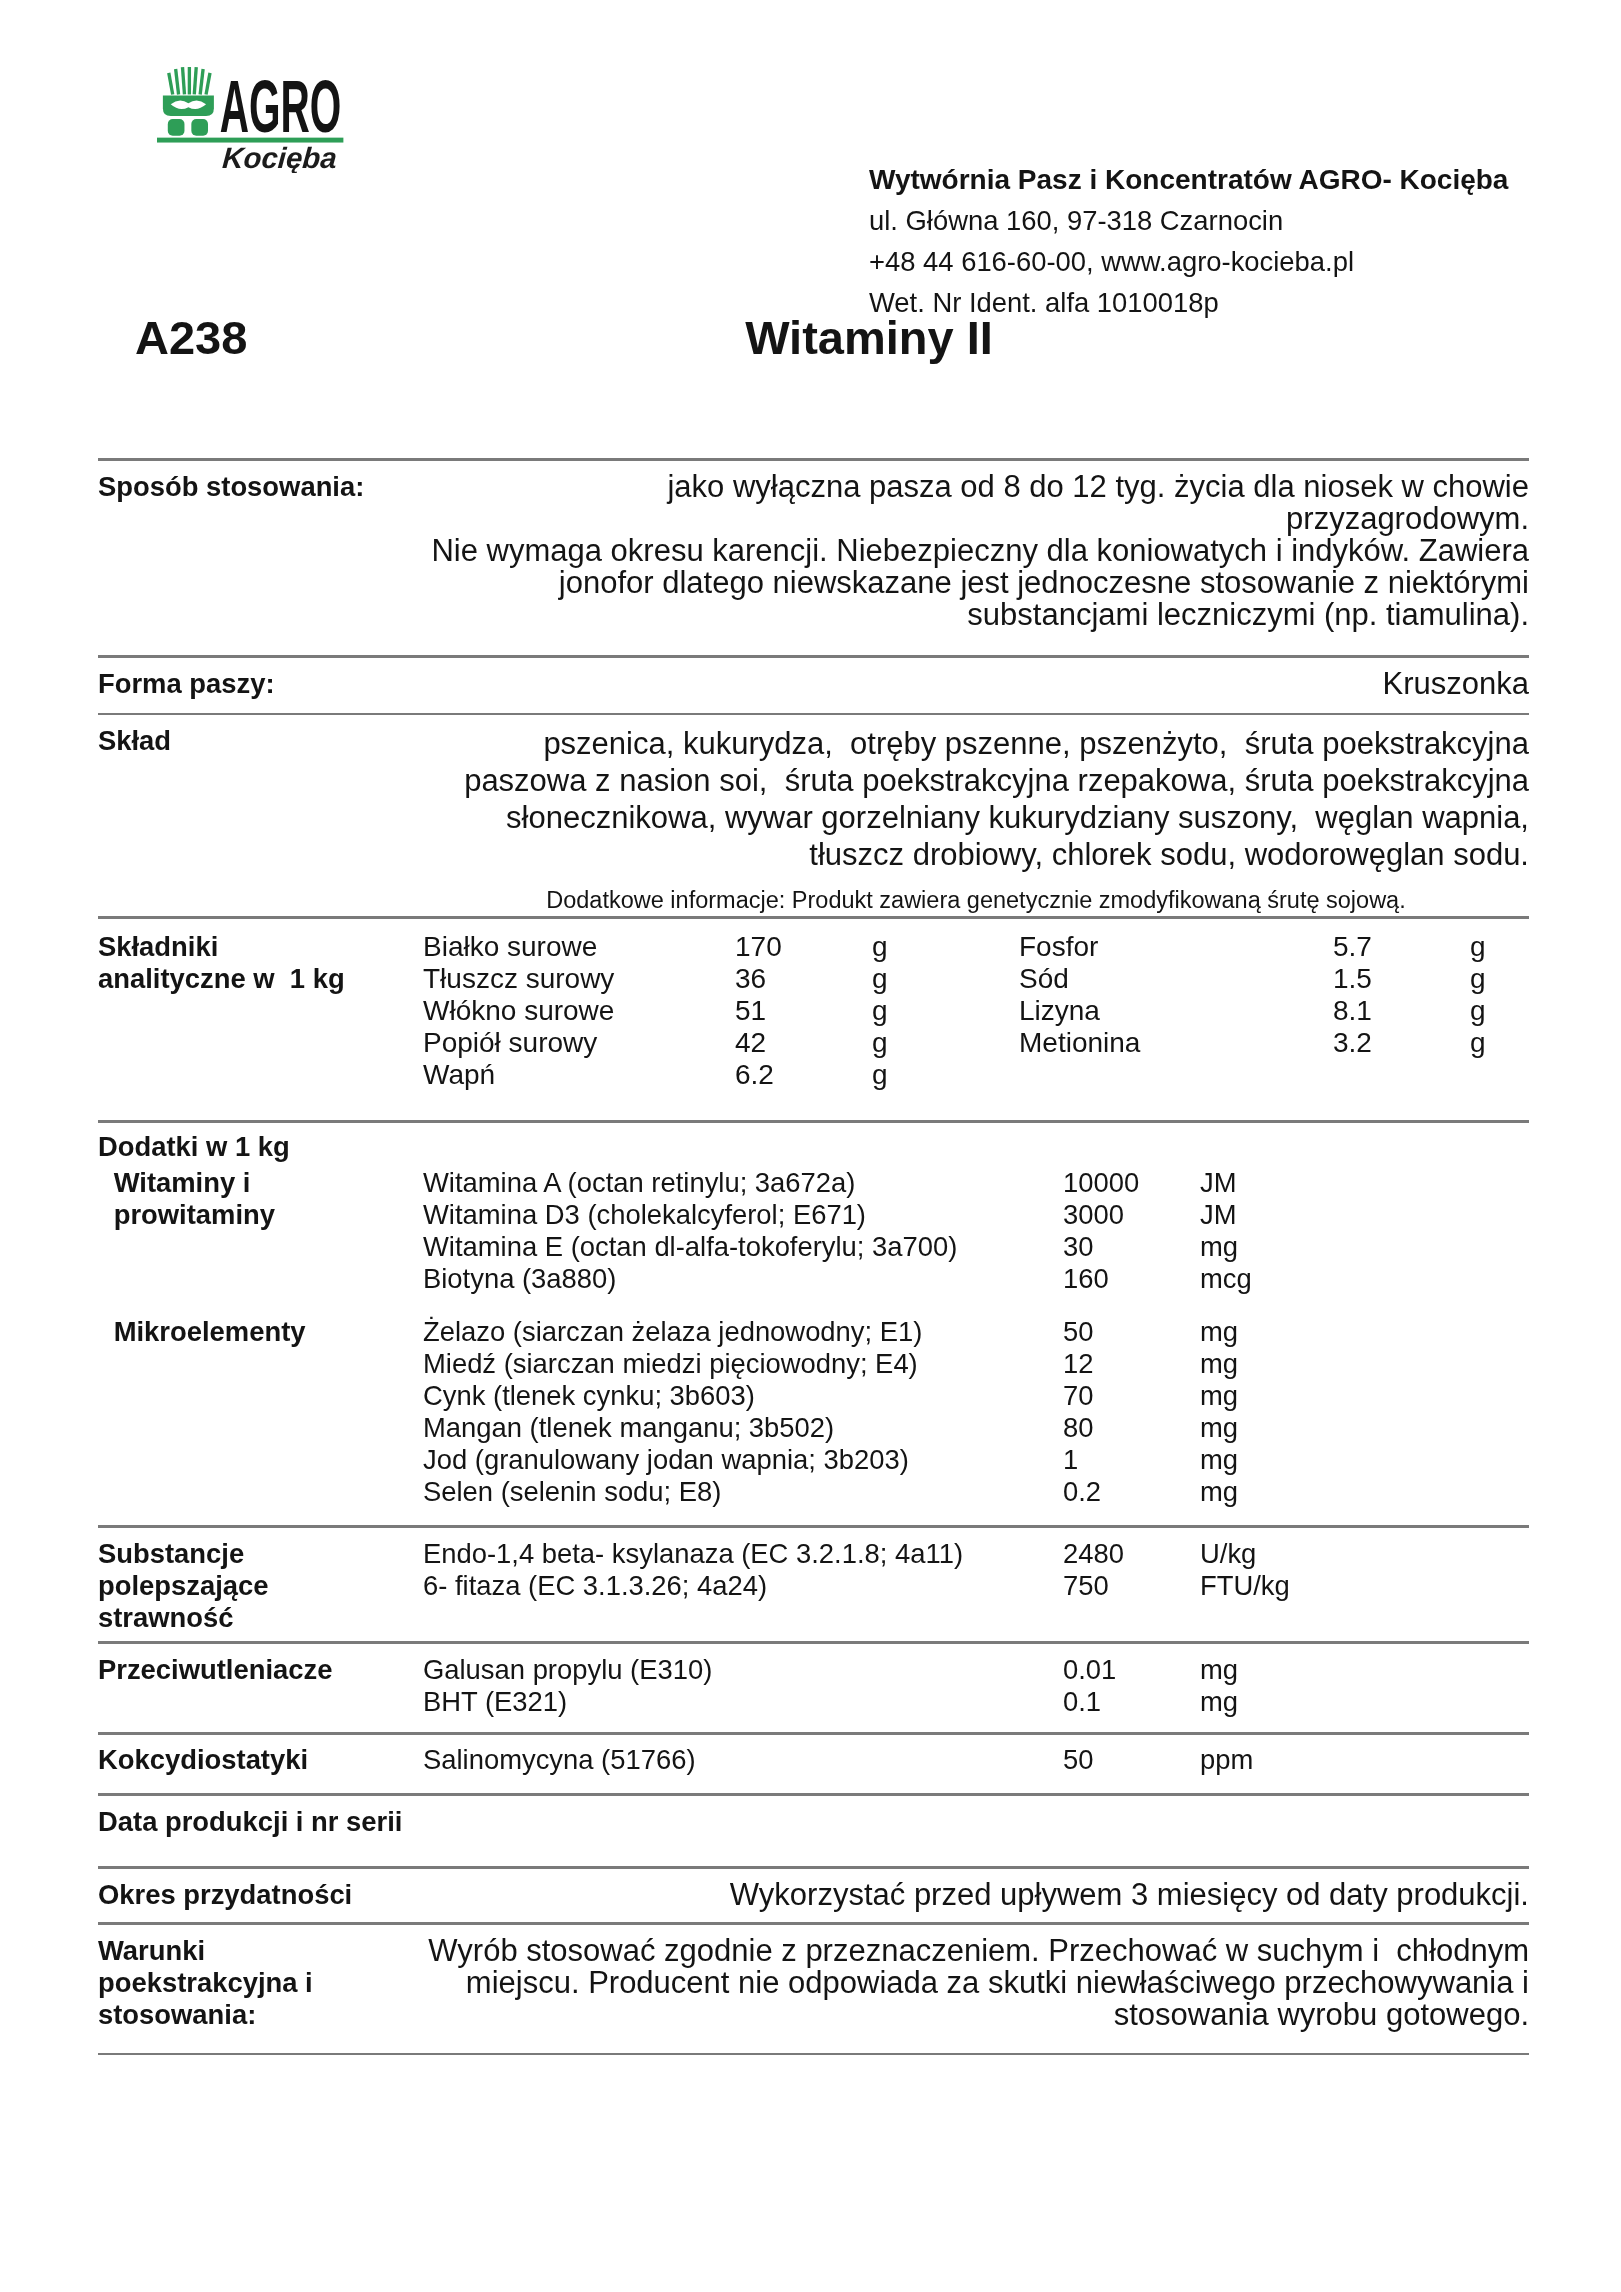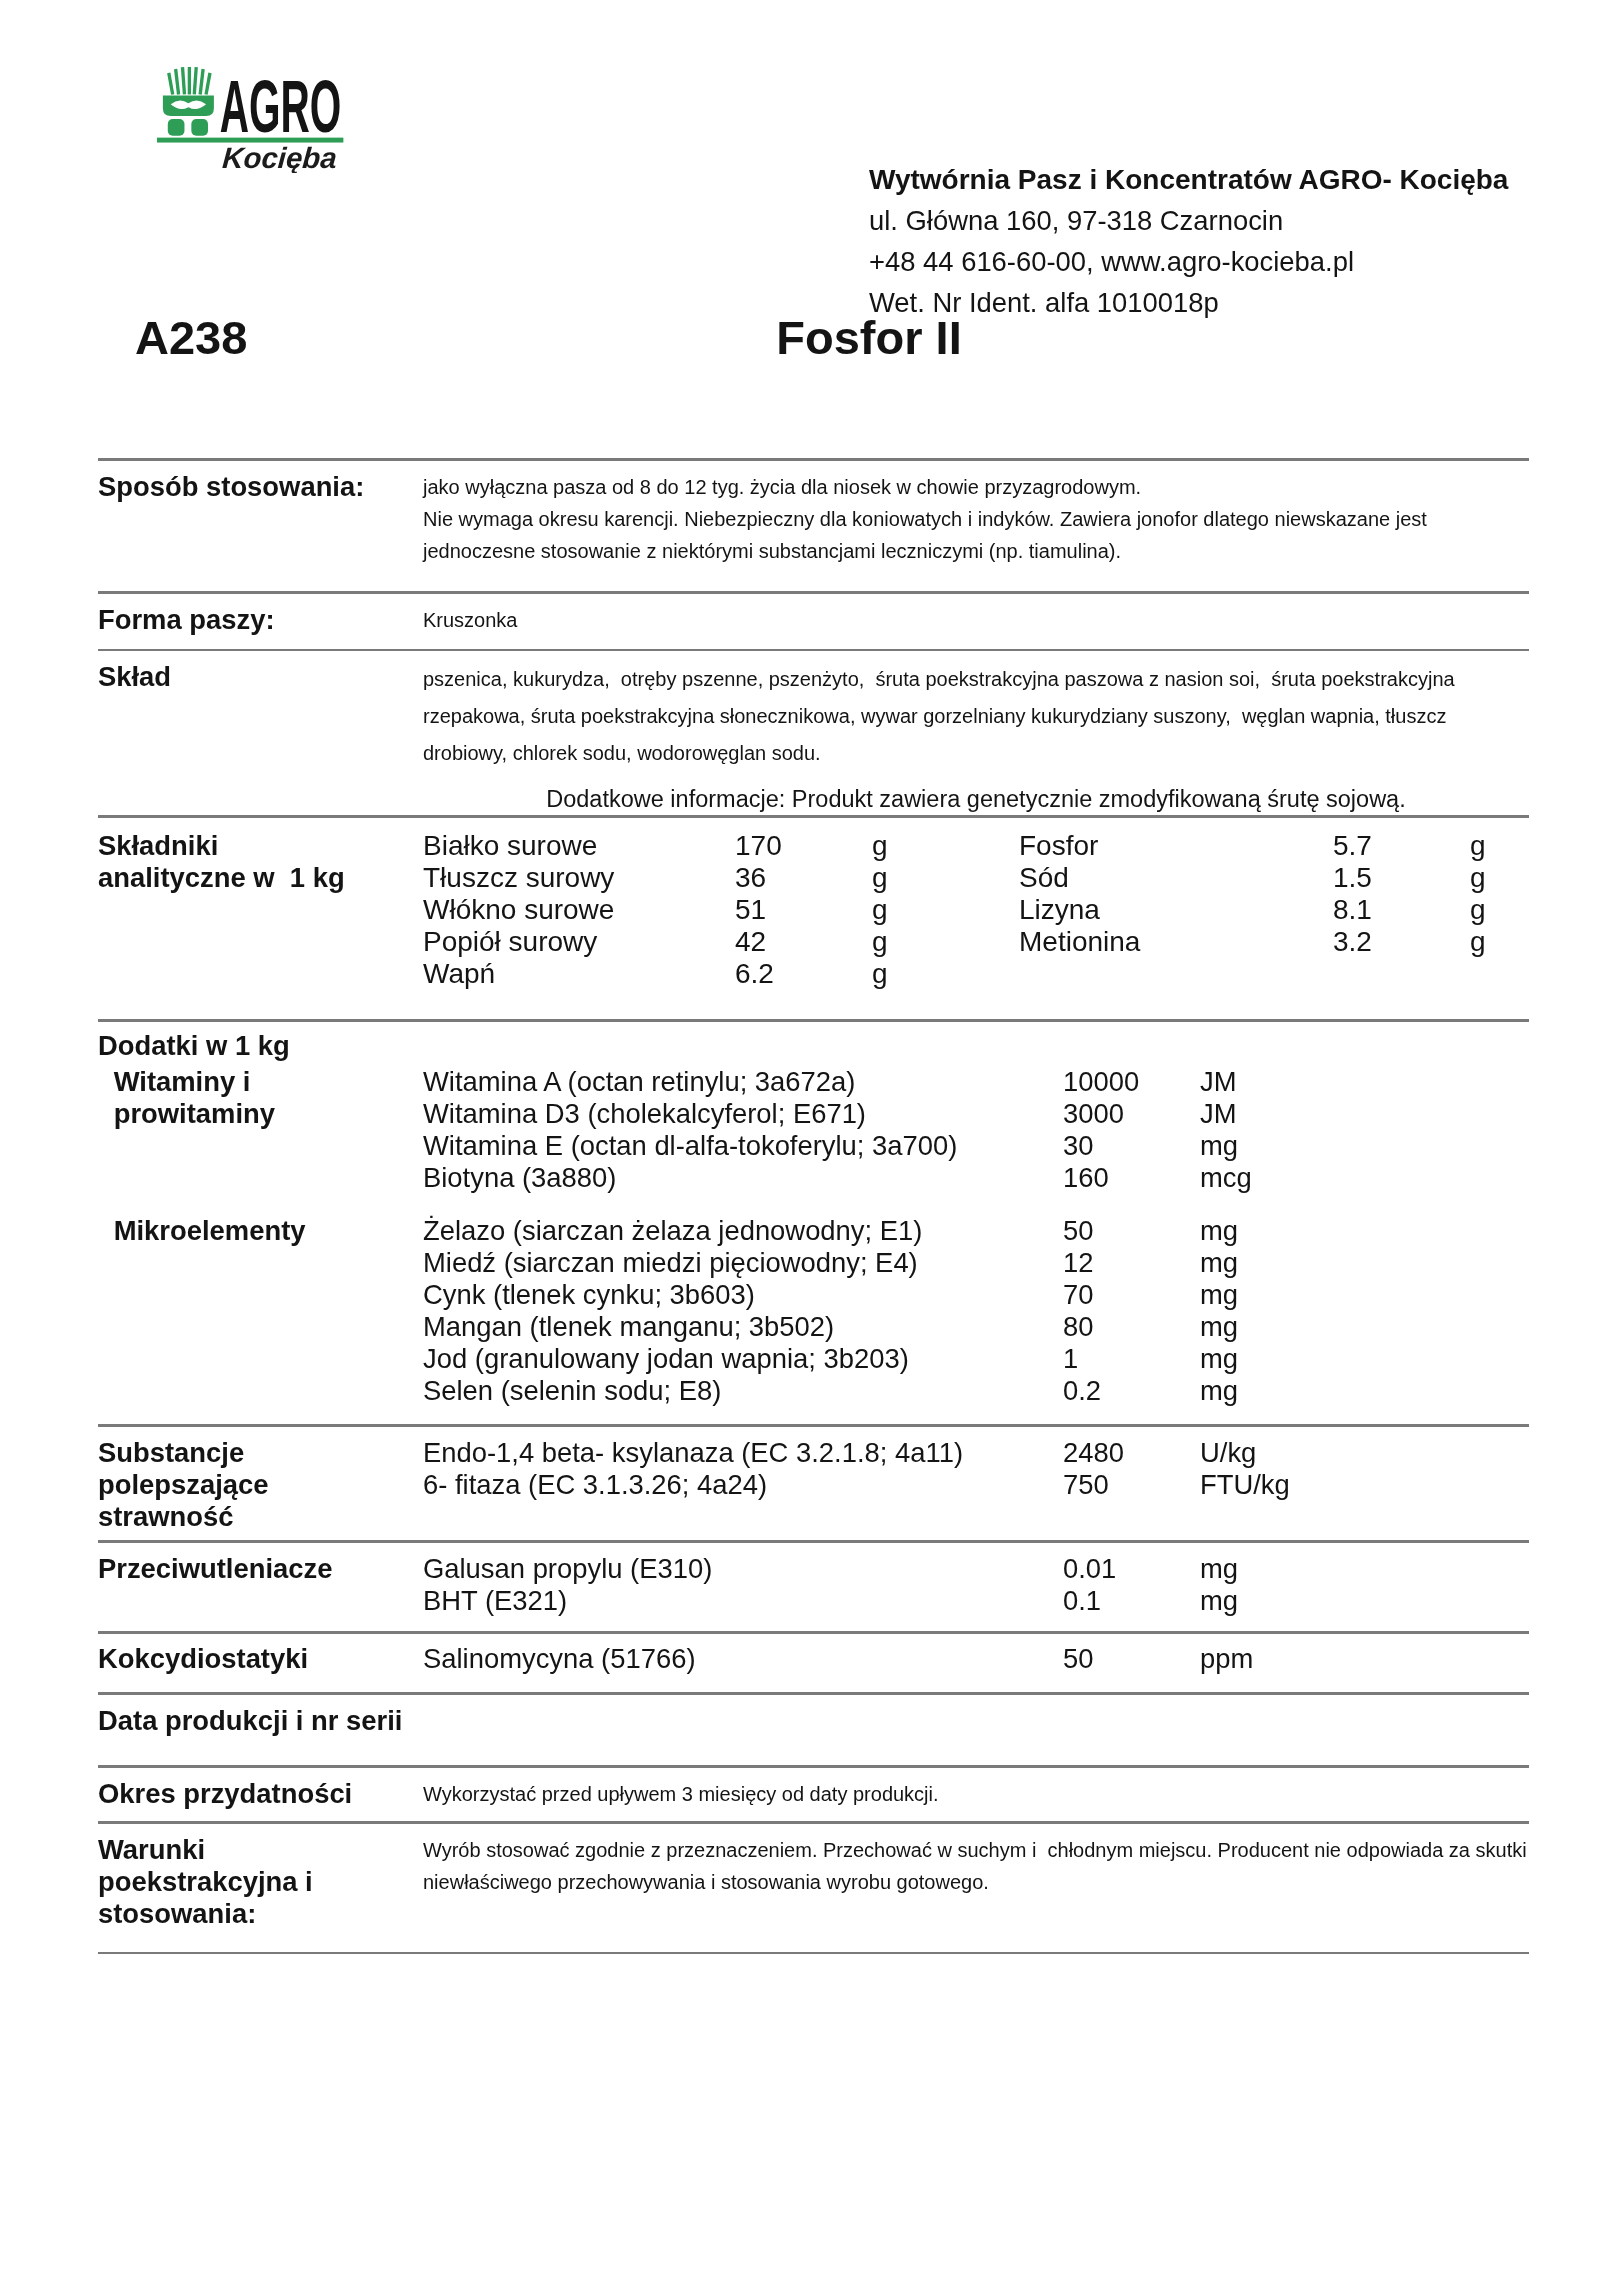--- a/index.html
+++ b/index.html
@@ -20,21 +20,21 @@
   .title-code { position:absolute; left:135px; top:310px; font-size:47px; font-weight:bold; }
   .title-name { position:absolute; left:869px; top:310px; transform:translateX(-50%); font-size:47px; font-weight:bold; white-space:nowrap; }
   .subtitle   { position:absolute; left:872px; top:396px; transform:translateX(-50%); font-size:27.4px; white-space:nowrap; }
 
   
   .content { position:absolute; left:98px; top:458px; width:1431px; }
   .rule { height:2.9px; background:#7a7a7a; }
 
   .sec { display:grid; grid-template-columns:325px 1fr; }
   .lbl { font-weight:bold; font-size:27.4px; line-height:32px; white-space:pre-wrap; }
-  .txt { font-size:20px; line-height:32px; white-space:pre-wrap; }
+  .txt { font-size:31px; line-height:32px; white-space:pre-wrap;text-align:right; }
 
   .sec-usage   { padding:9.8px 0 24.5px 0; }
   .sec-form    { padding:9.8px 0 12.7px 0; }
   .sec-comp    { padding:9.8px 0 2px 0; }
   .sec-comp .txt { line-height:37px; }
   .note { font-size:23.5px; line-height:27.4px; margin-top:13.7px; white-space:pre-wrap;text-align:center; }
 
   .sec-anal    { padding:11.8px 0 29px 0; }
   .agrid { display:grid; grid-template-columns:312px 137px 147px 314px 137px 1fr; font-size:28px; line-height:32px; }
 
@@ -80,21 +80,21 @@
   </div>
 
   <div class="addr">
     <div class="company">Wytwórnia Pasz i Koncentratów AGRO- Kocięba</div>
     <div>ul. Główna 160, 97-318 Czarnocin</div>
     <div>+48 44 616-60-00, www.agro-kocieba.pl</div>
     <div>Wet. Nr Ident. alfa 1010018p</div>
   </div>
 
   <div class="title-code">A238</div>
-  <div class="title-name">Fosfor II</div>
+  <div class="title-name">Witaminy II</div>
 
   <div class="content">
 
     <div class="rule"></div>
     <div class="sec sec-usage">
       <div class="lbl">Sposób stosowania:</div>
       <div class="txt">jako wyłączna pasza od 8 do 12 tyg. życia dla niosek w chowie przyzagrodowym.
 Nie wymaga okresu karencji. Niebezpieczny dla koniowatych i indyków. Zawiera jonofor dlatego niewskazane jest jednoczesne stosowanie z niektórymi substancjami leczniczymi (np. tiamulina).</div>
     </div>
 

